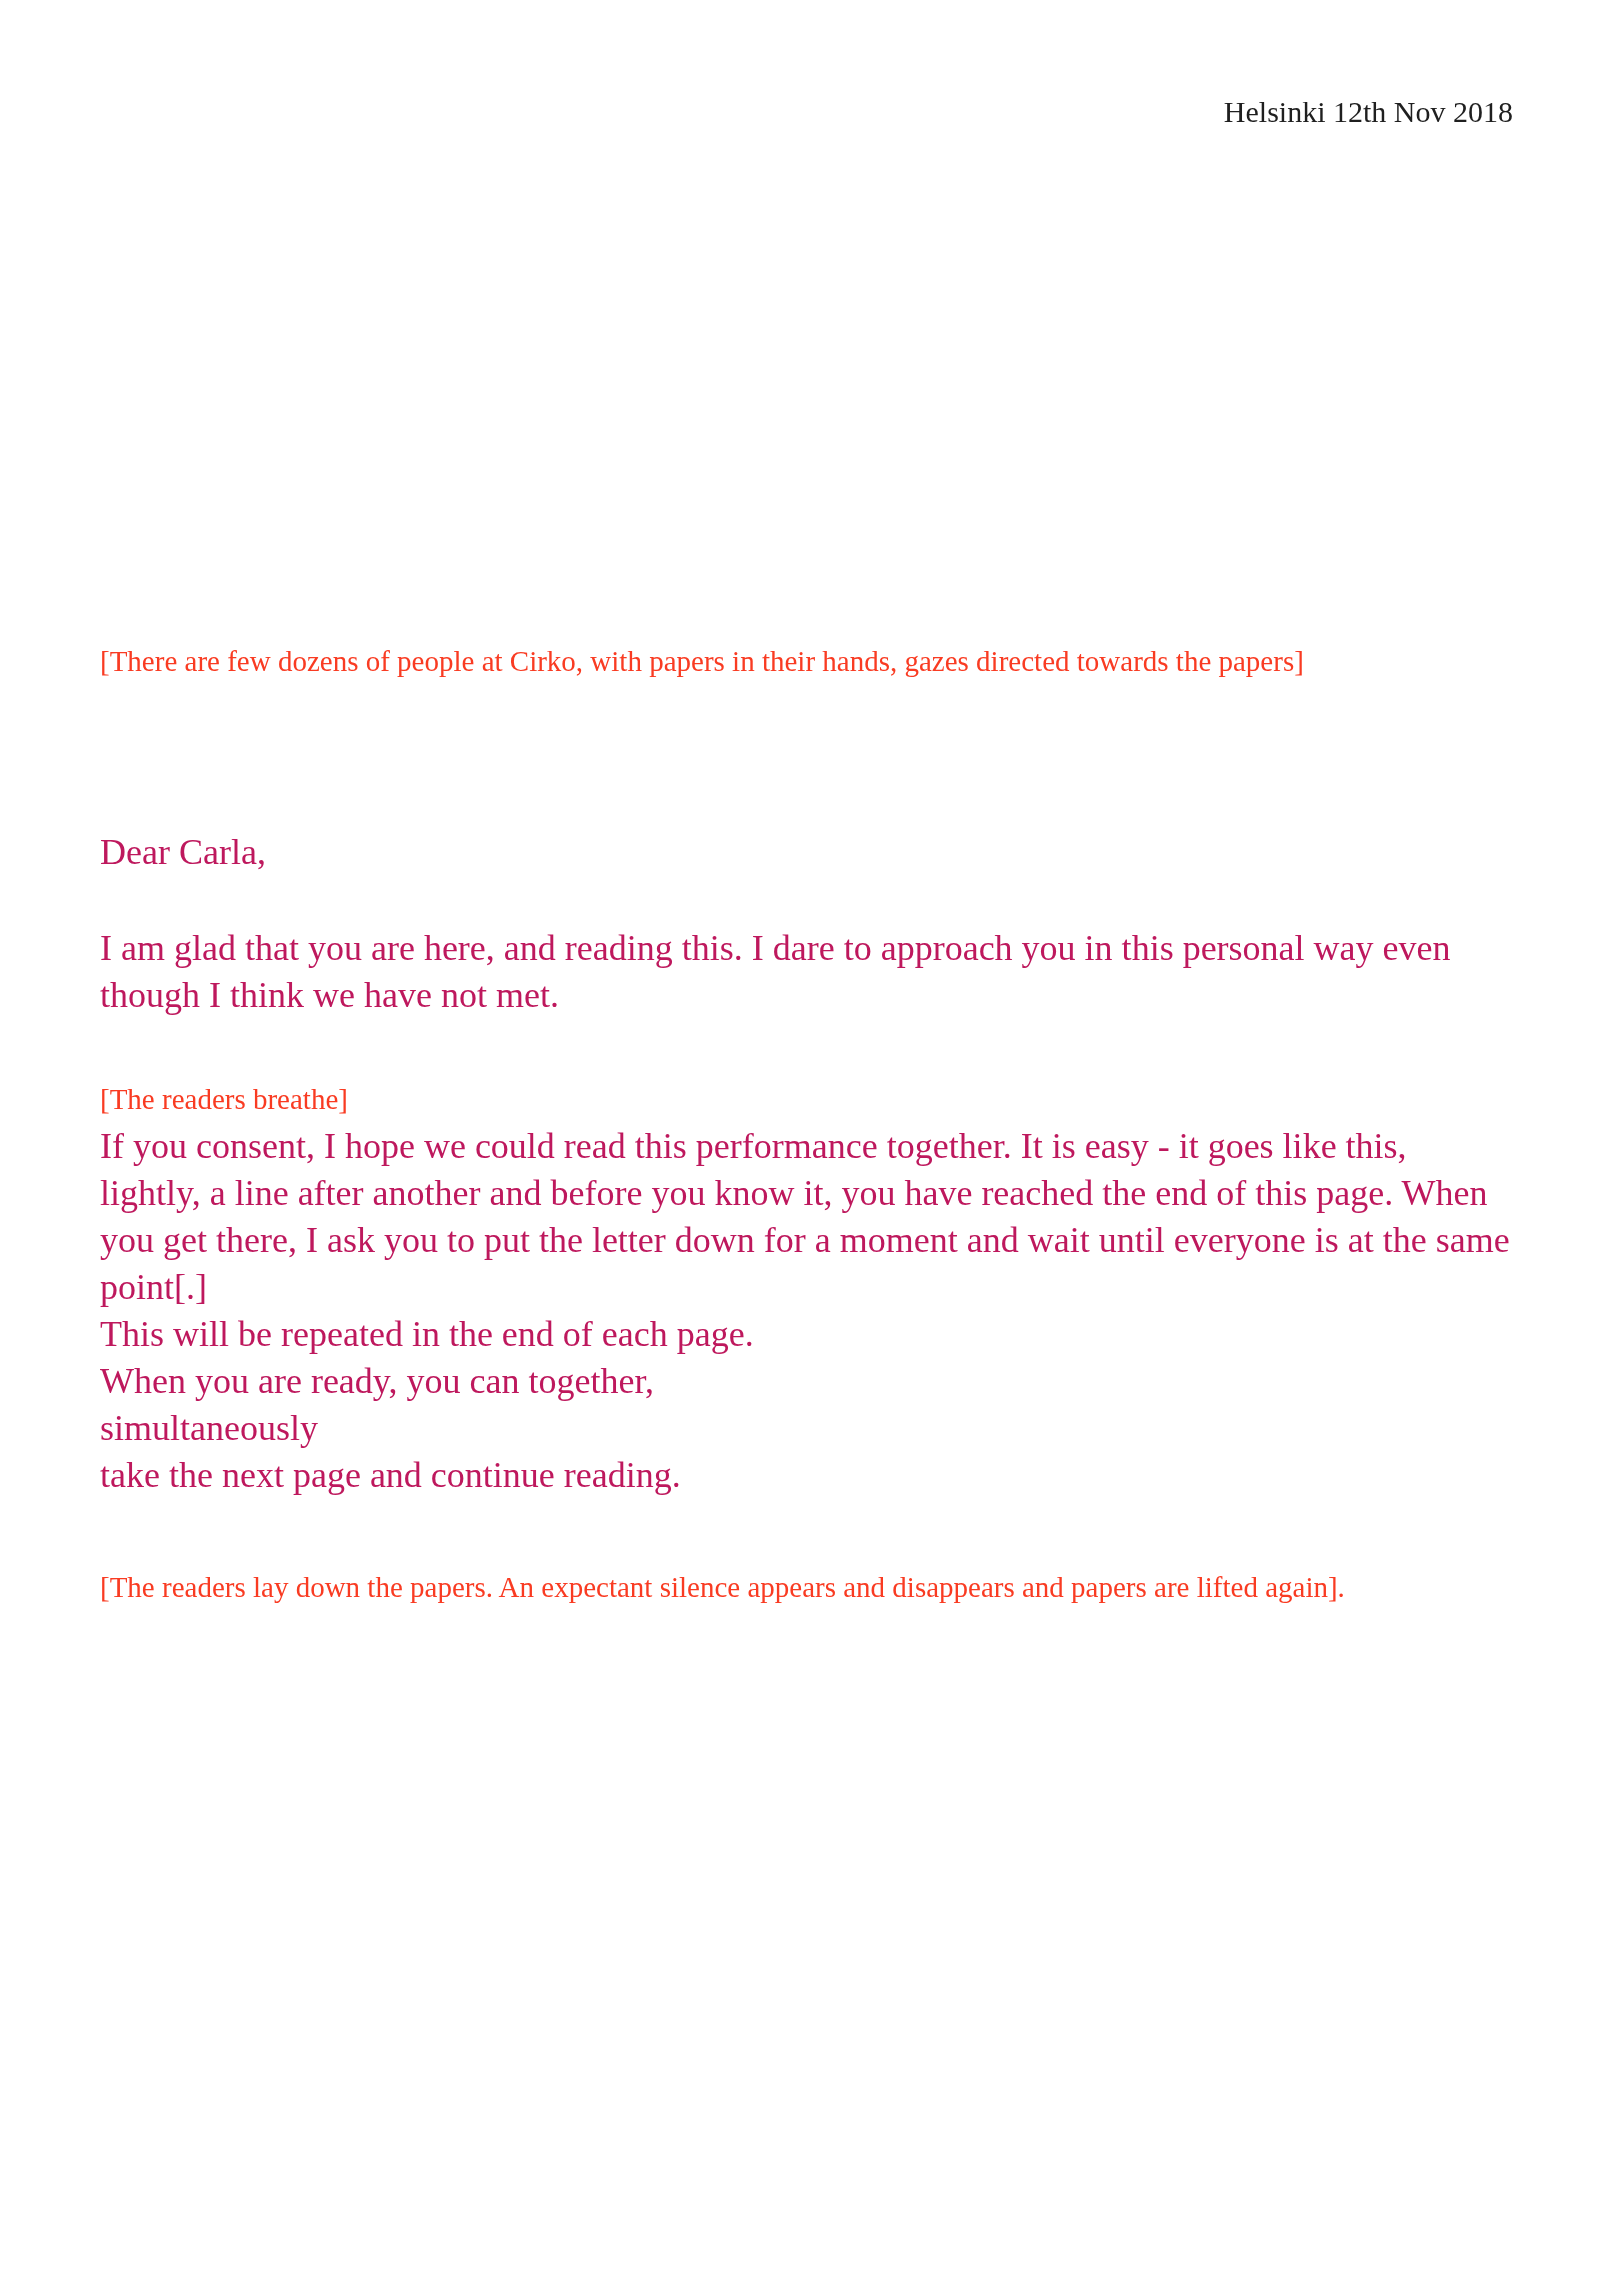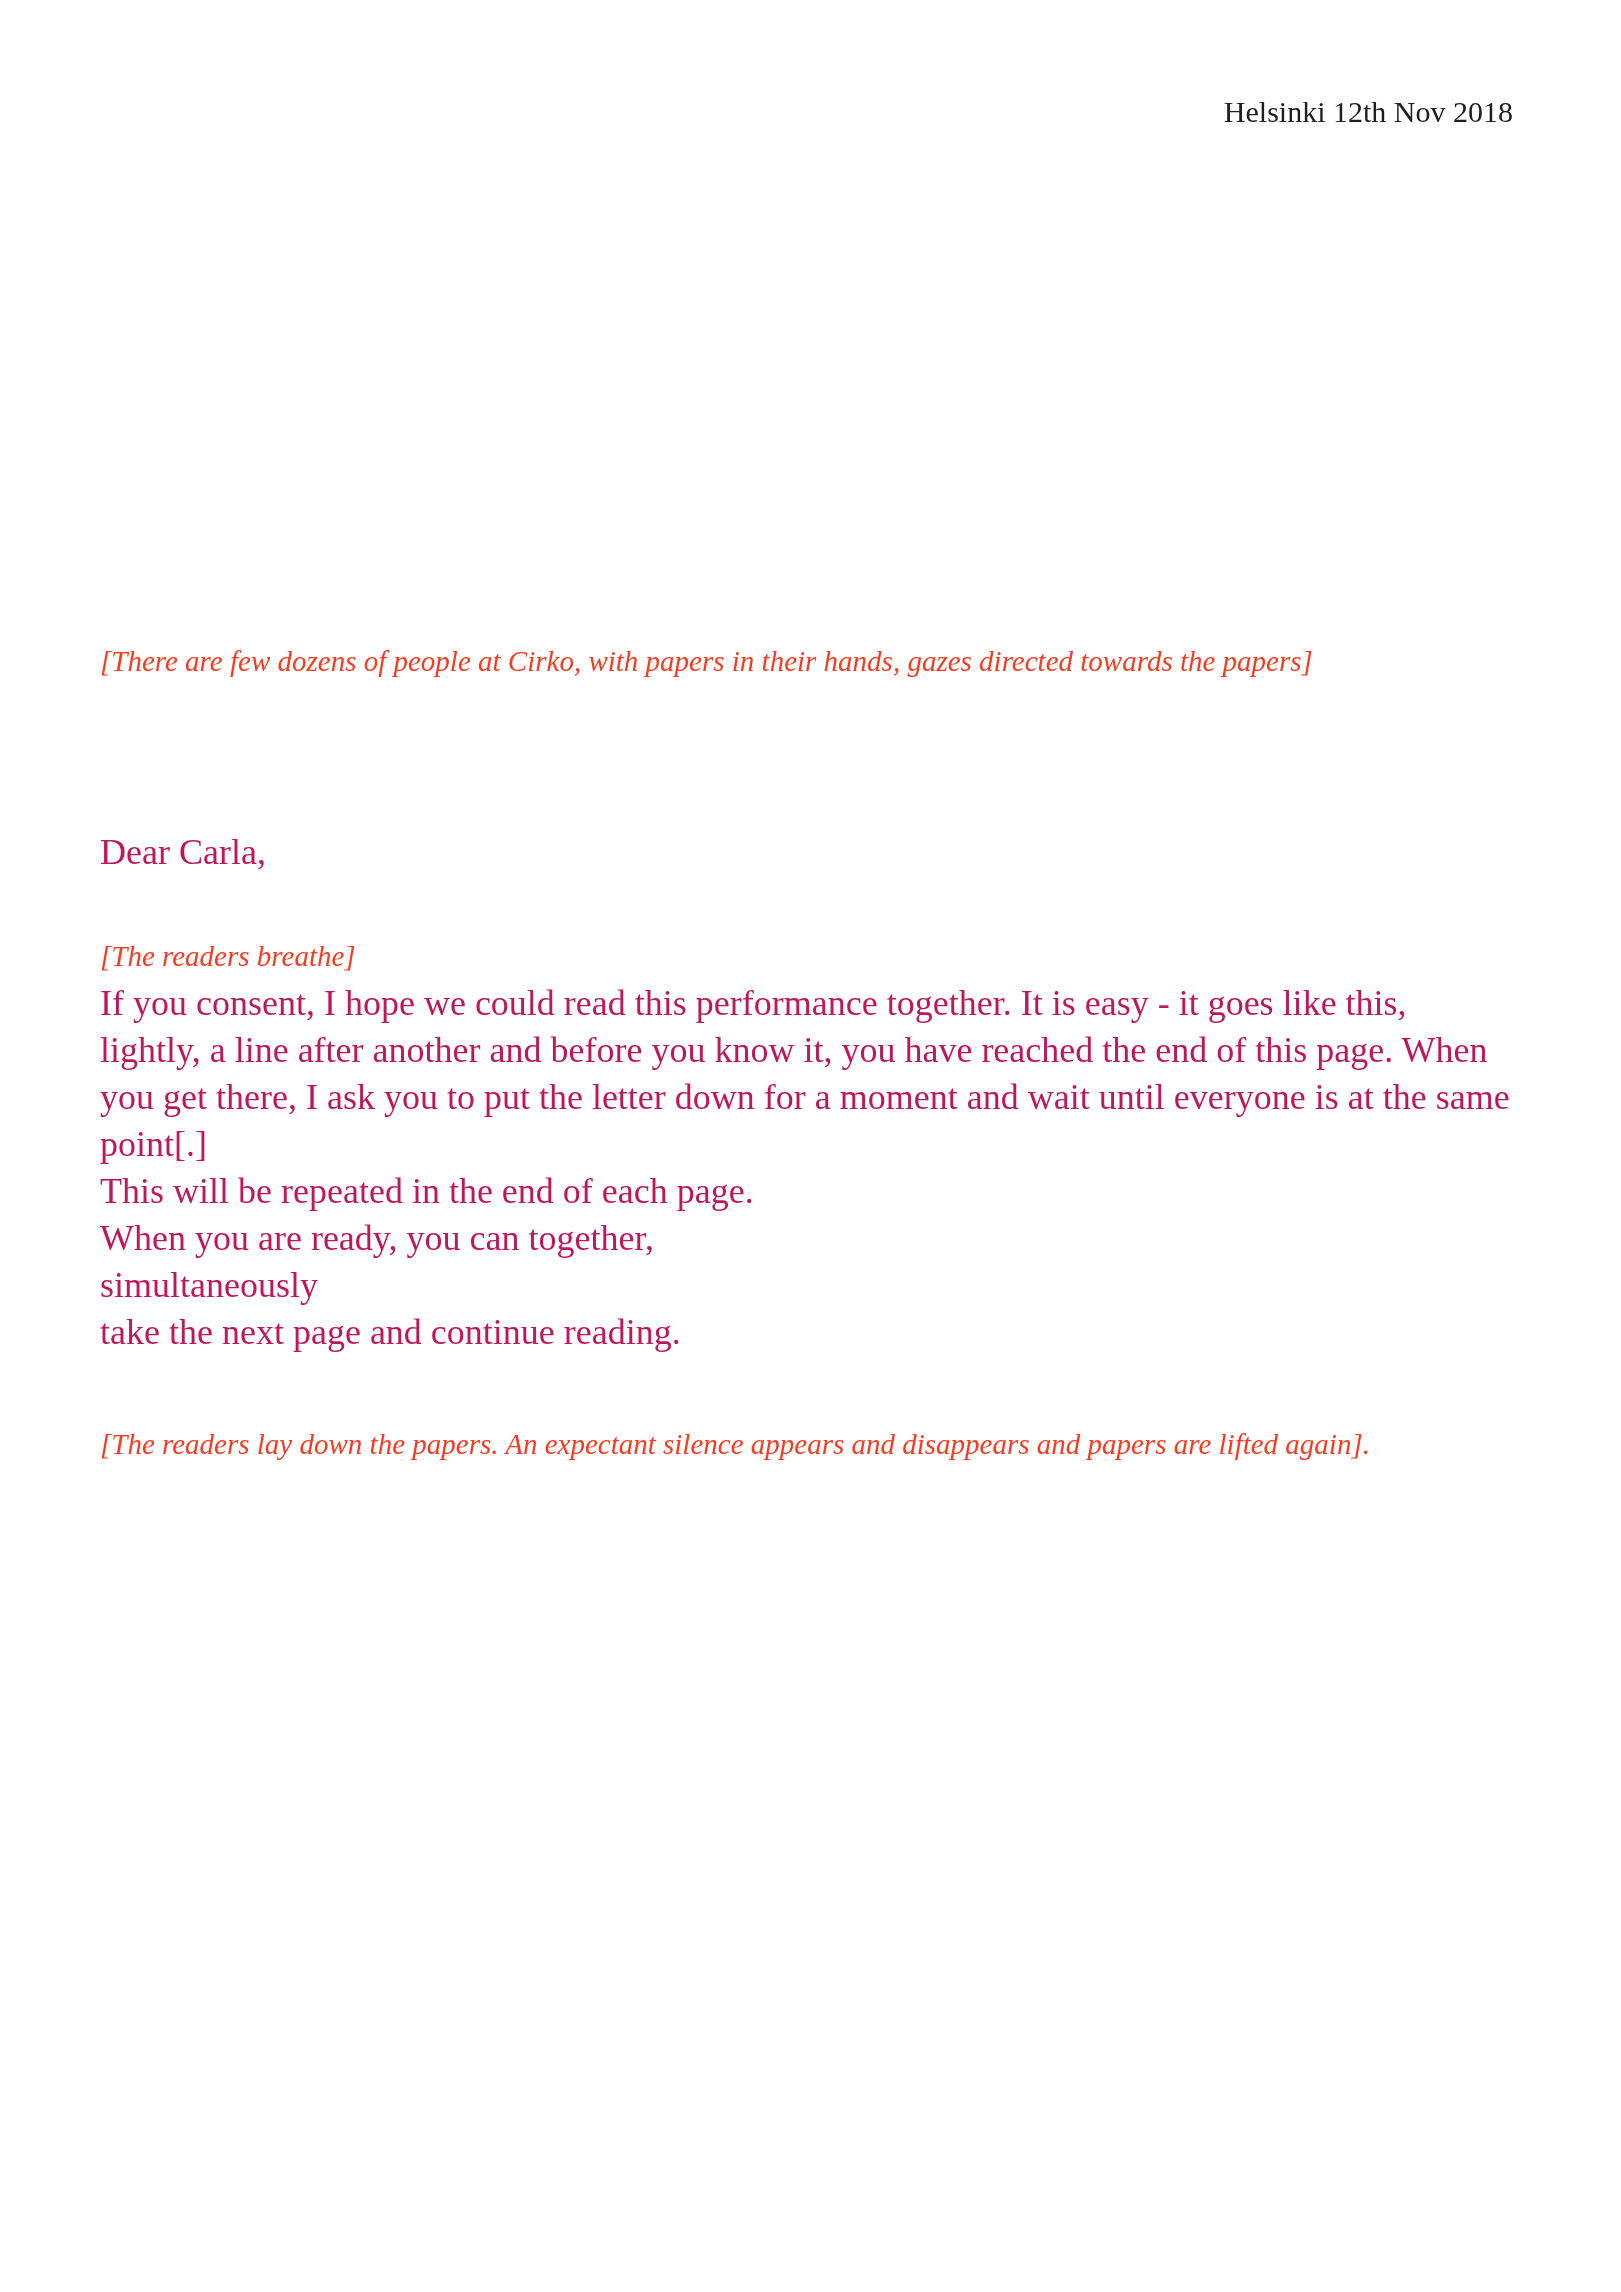--- a/index.html
+++ b/index.html
@@ -26,21 +26,20 @@
   }
   .body-text {
     font-size: 36px;
     line-height: 47px;
     color: #be185d;
     max-width: 1431px;
   }
   .stage-direction {
     font-size: 29px;
     line-height: 47px;
-    font-style: italic;
     color: #f93b22;
     max-width: 1431px;
   }
   .line { display: block; }
 
   
   .stage-1   { margin-top: 503px; }
   .salutation{ margin-top: 144px; }
   .para-1    { margin-top: 49px; }
   .stage-2   { margin-top: 57px; }
@@ -53,20 +52,21 @@
 <body>
 
 <div class="page">
 
   <div class="dateline">Helsinki 12th Nov 2018</div>
 
   <div class="stage-direction stage-1">[There are few dozens of people at Cirko, with papers in their hands, gazes directed towards the papers]</div>
 
   <div class="body-text salutation">Dear Carla,</div>
 
+  <div class="body-text para-1">I am glad that you are here, and reading this. I dare to approach you in this personal way even though I think we have not met.</div>
 
   <div class="stage-direction stage-2">[The readers breathe]</div>
 
 
 
   <div class="body-text para-3">
     <span class="line">If you consent, I hope we could read this performance together. It is easy - it goes like this, lightly, a line after another and before you know it, you have reached the end of this page. When you get there, I ask you to put the letter down for a moment and wait until everyone is at the same point[.]</span>
     <span class="line">This will be repeated in the end of each page.</span>
     <span class="line">When you are ready, you can together,</span>
     <span class="line">simultaneously</span>

